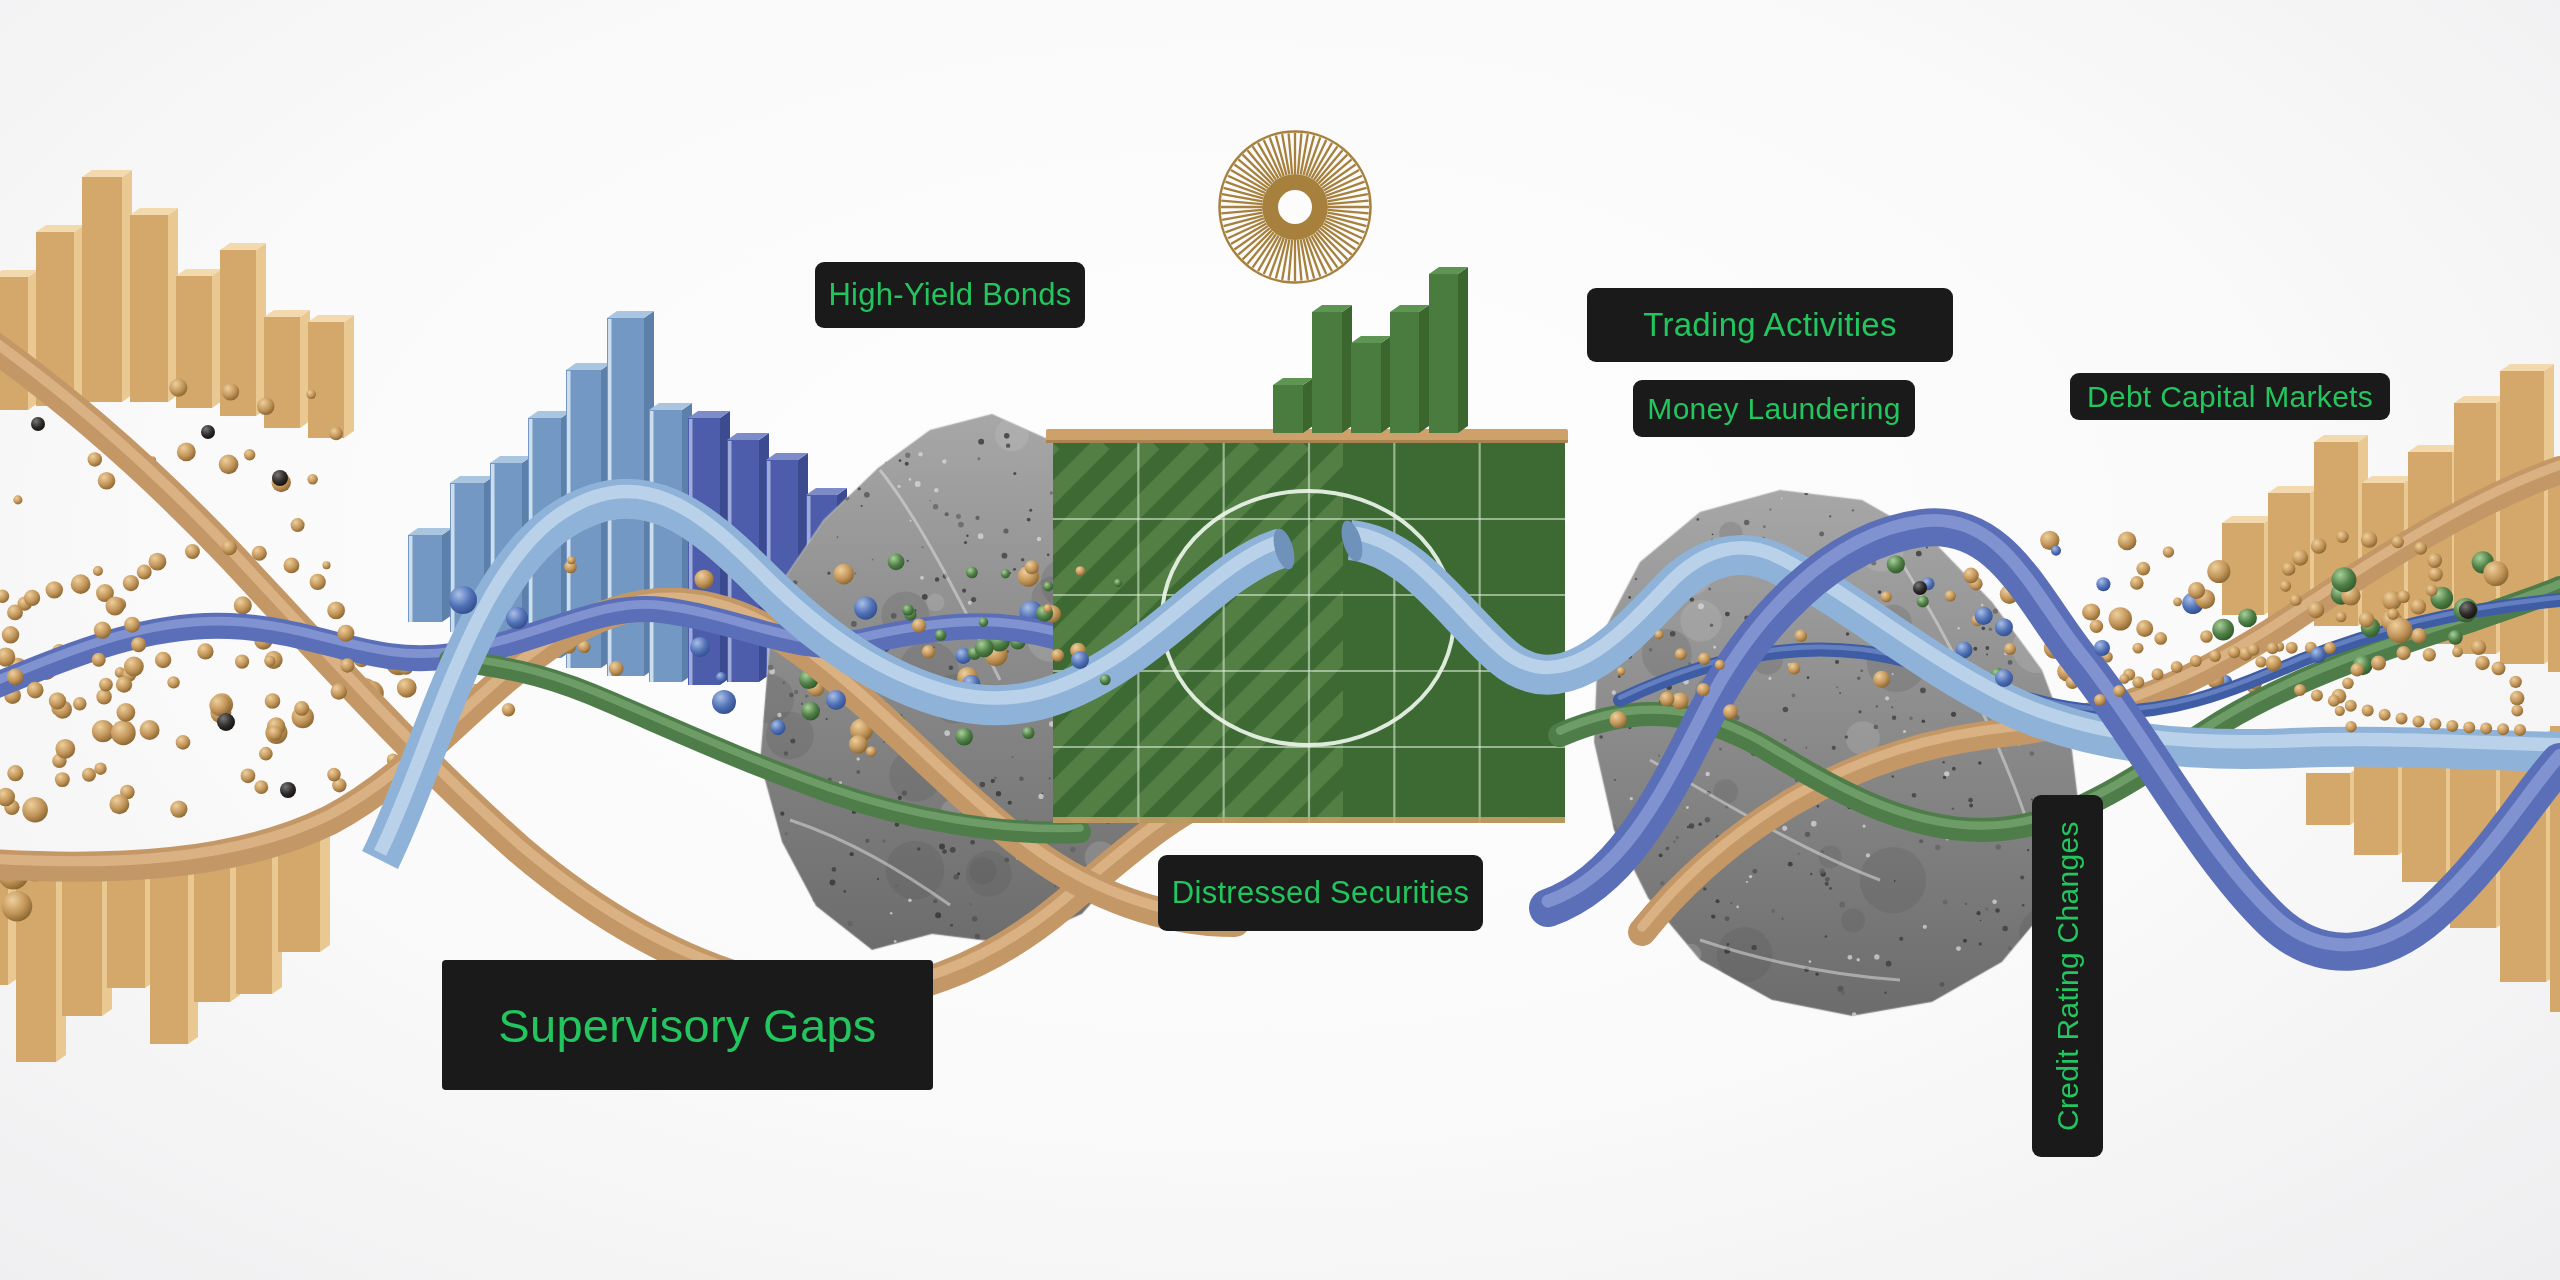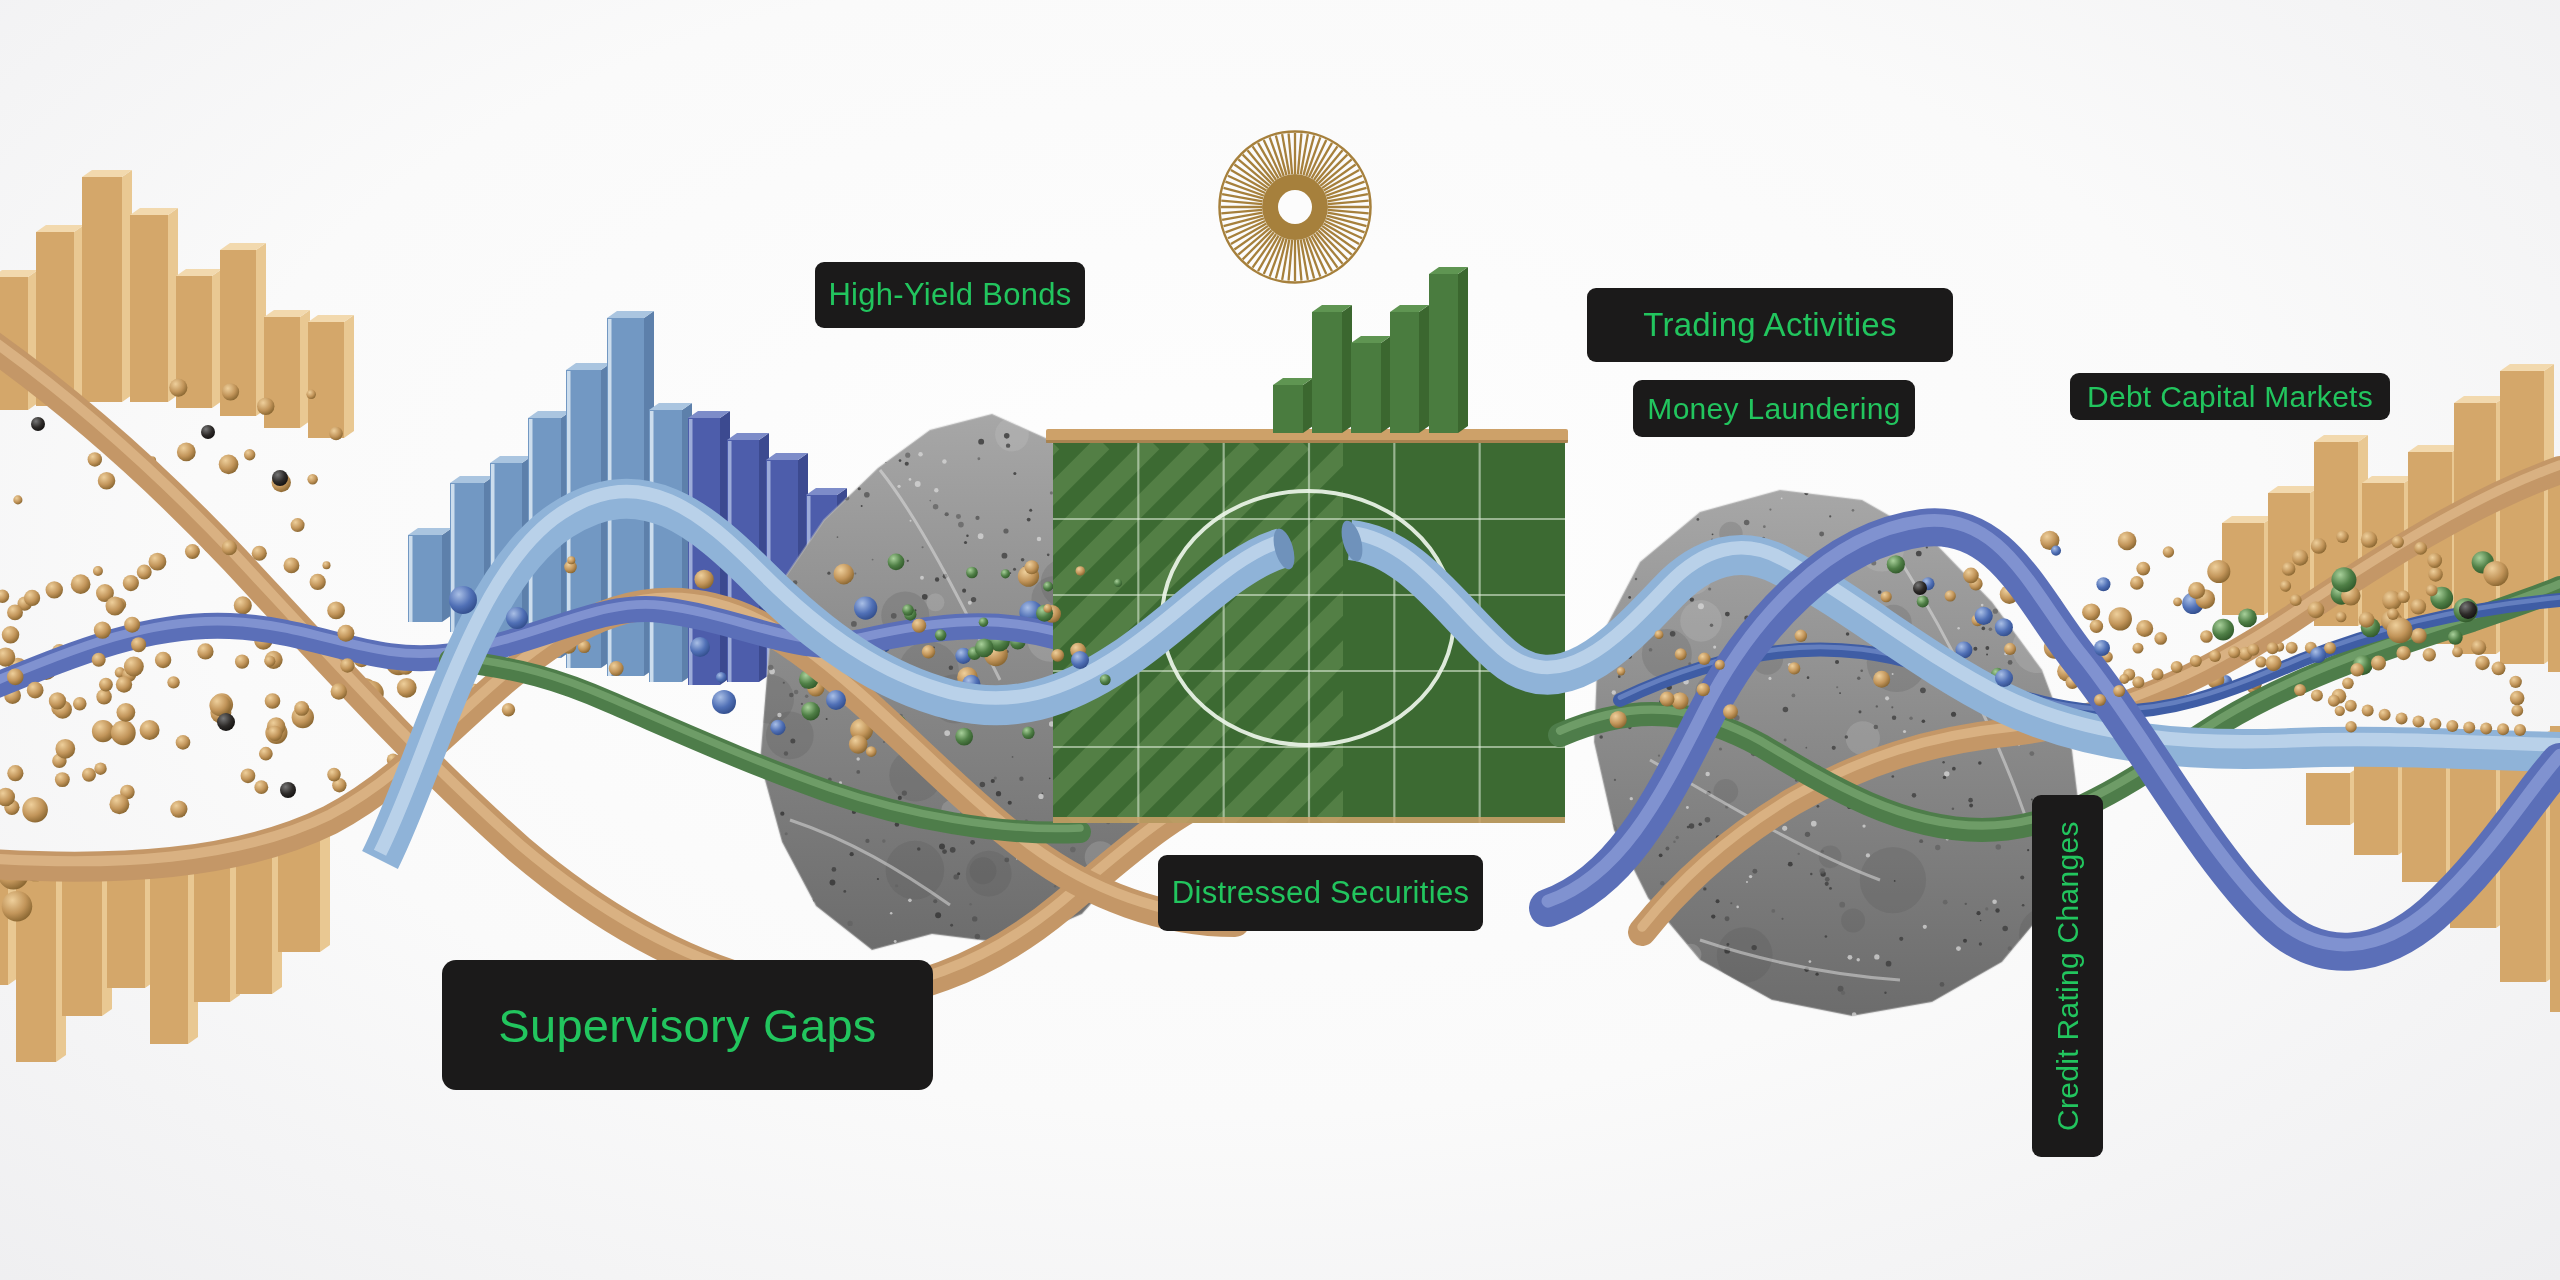--- a/index.html
+++ b/index.html
@@ -8,21 +8,21 @@
          font-family:"Liberation Sans",sans-serif}
   #art{position:absolute;left:0;top:0;width:2560px;height:1280px}
   .label{position:absolute;background:#1b1a1a;color:#22c55e;font-weight:400;
          display:flex;align-items:center;justify-content:center;border-radius:9px;
          white-space:nowrap;letter-spacing:.3px}
   #lbl-high{left:815px;top:262px;width:270px;height:66px;font-size:31px}
   #lbl-trading{left:1587px;top:288px;width:366px;height:74px;font-size:33px}
   #lbl-laundering{left:1633px;top:380px;width:282px;height:57px;font-size:30px}
   #lbl-debt{left:2070px;top:373px;width:320px;height:47px;font-size:30px}
   #lbl-distressed{left:1158px;top:855px;width:325px;height:76px;font-size:31px}
-  #lbl-supervisory{left:442px;top:960px;width:491px;height:130px;font-size:47px;border-radius:14px}
+  #lbl-supervisory{left:442px;top:960px;width:491px;height:130px;font-size:47px;border-radius:4px}
   #lbl-credit{left:2032px;top:795px;width:71px;height:362px;font-size:30px;
               writing-mode:vertical-rl;transform:rotate(180deg)}
 </style>
 </head>
 <body>
 
 <div id="stage">
   <svg id="art" viewBox="0 0 2560 1280" xmlns="http://www.w3.org/2000/svg">
     <defs id="defs">
         <radialGradient id="bd-gold" cx="35%" cy="30%" r="80%">

